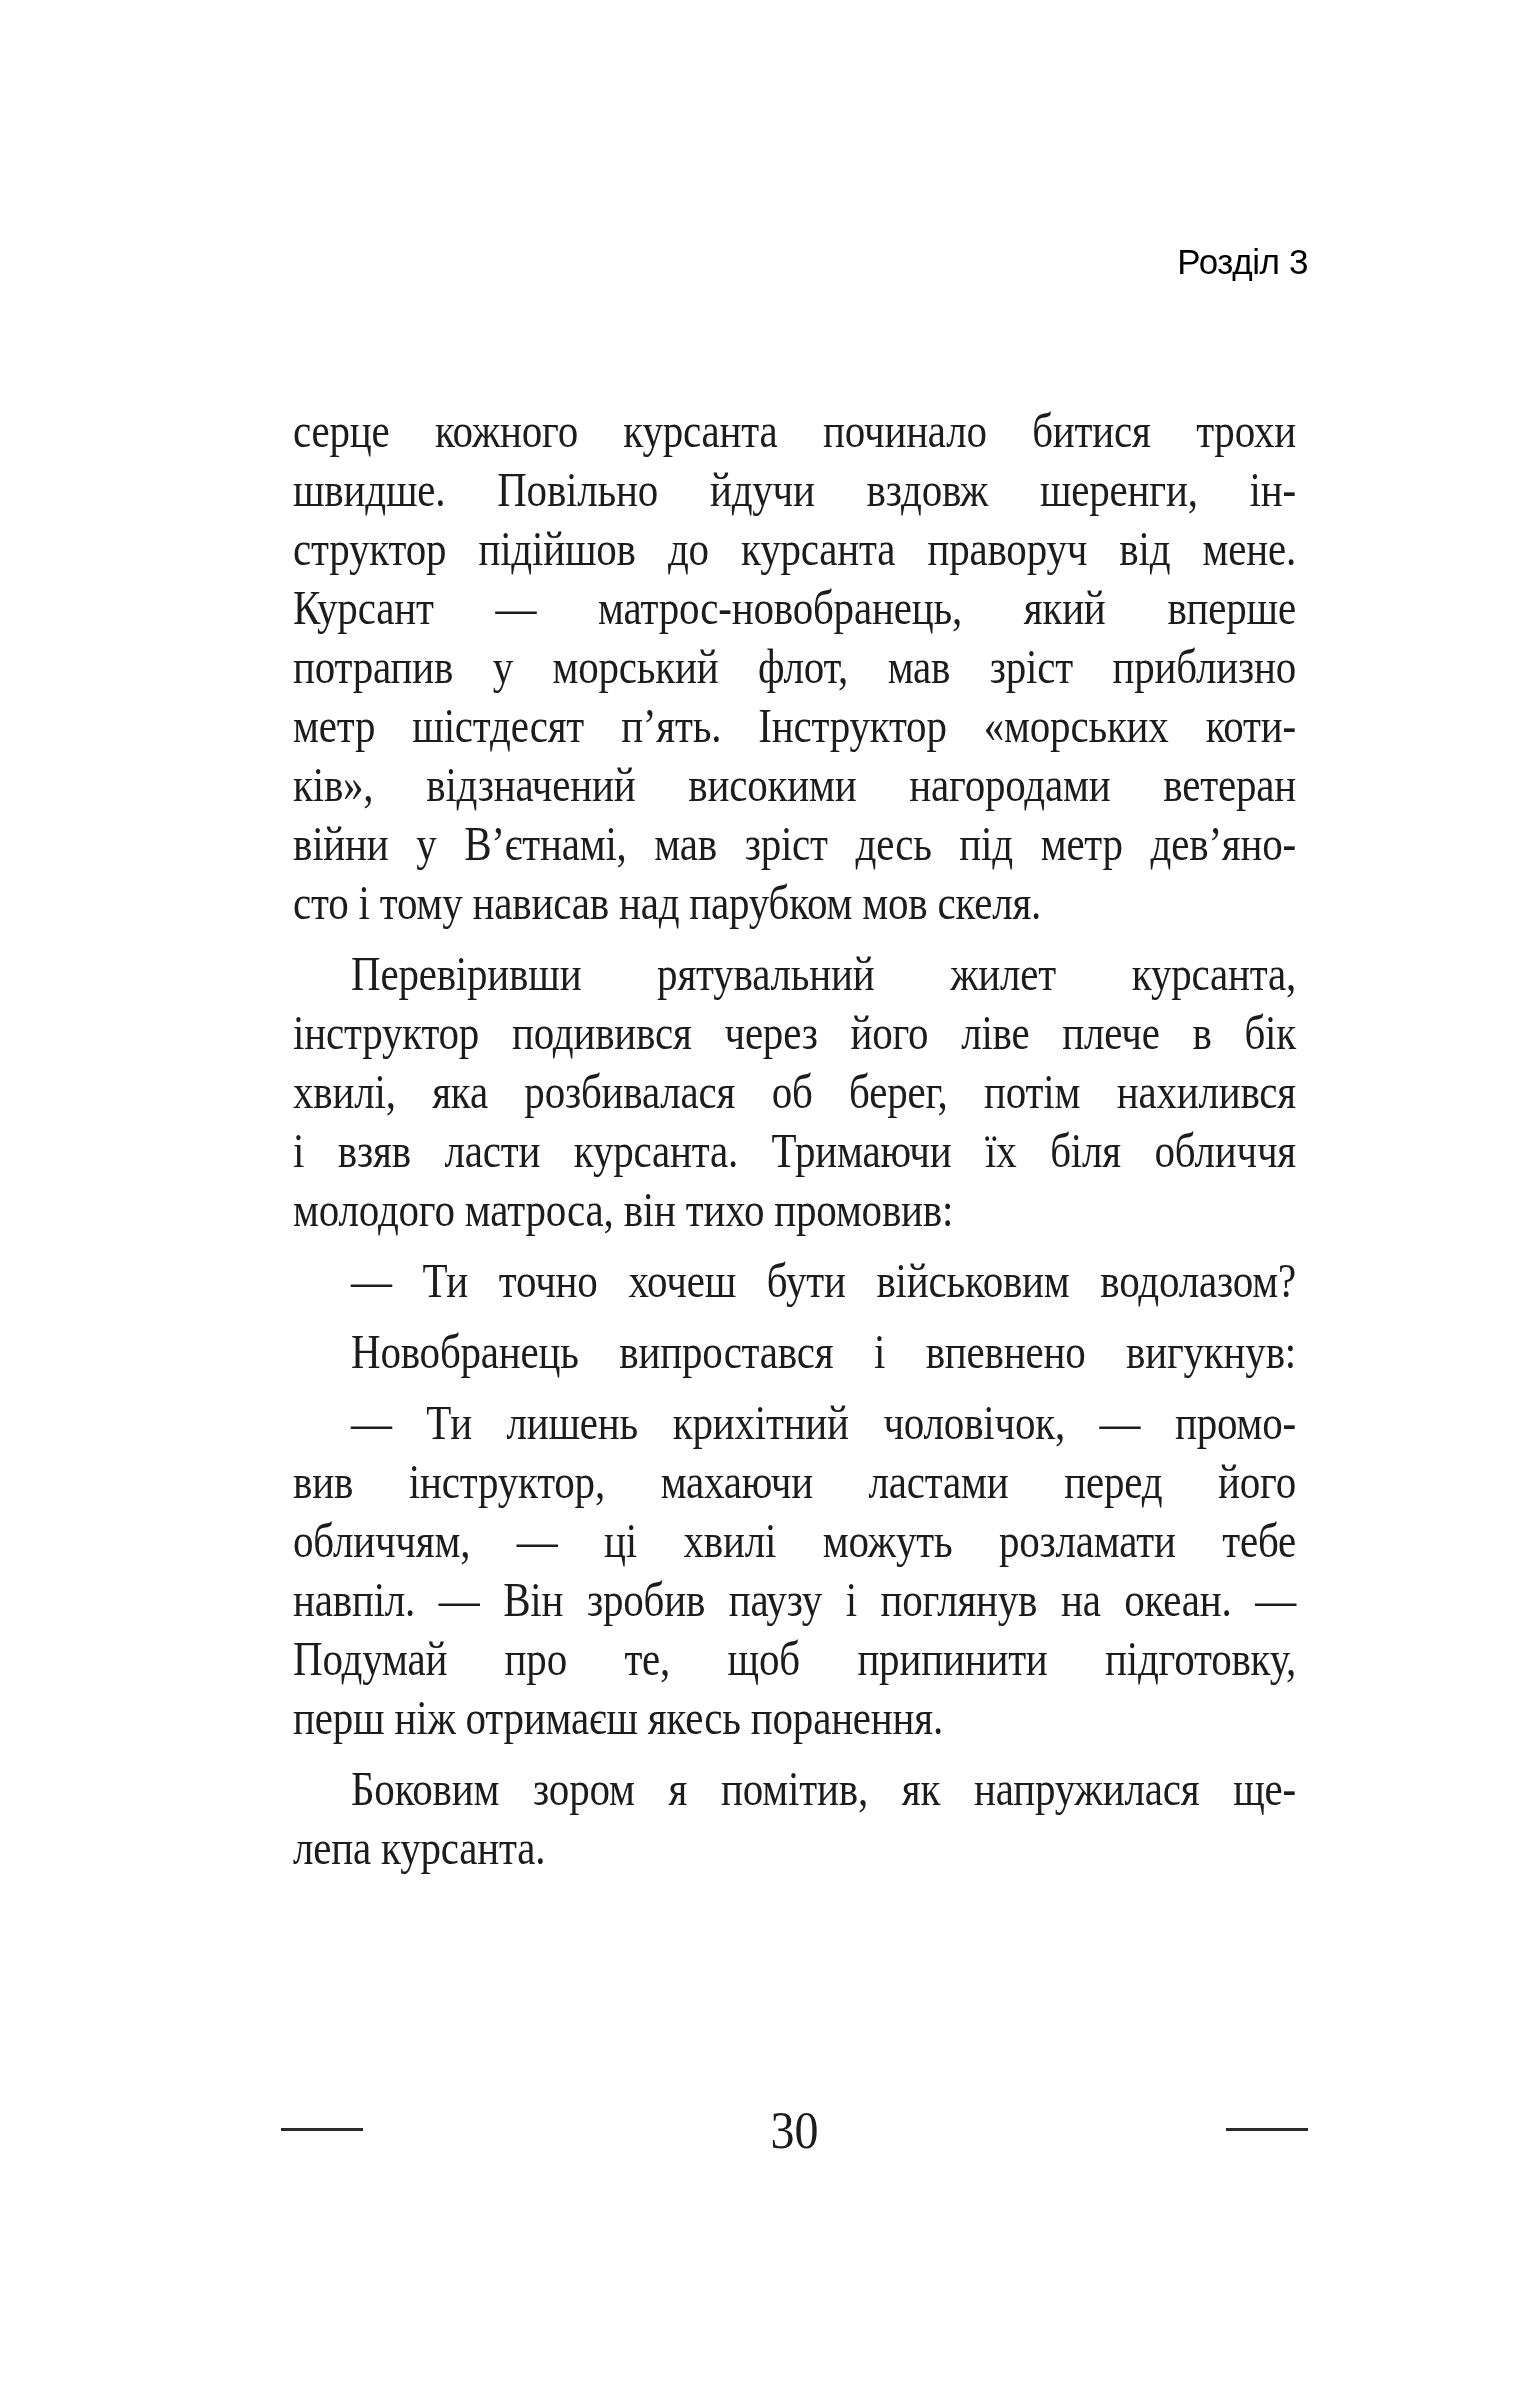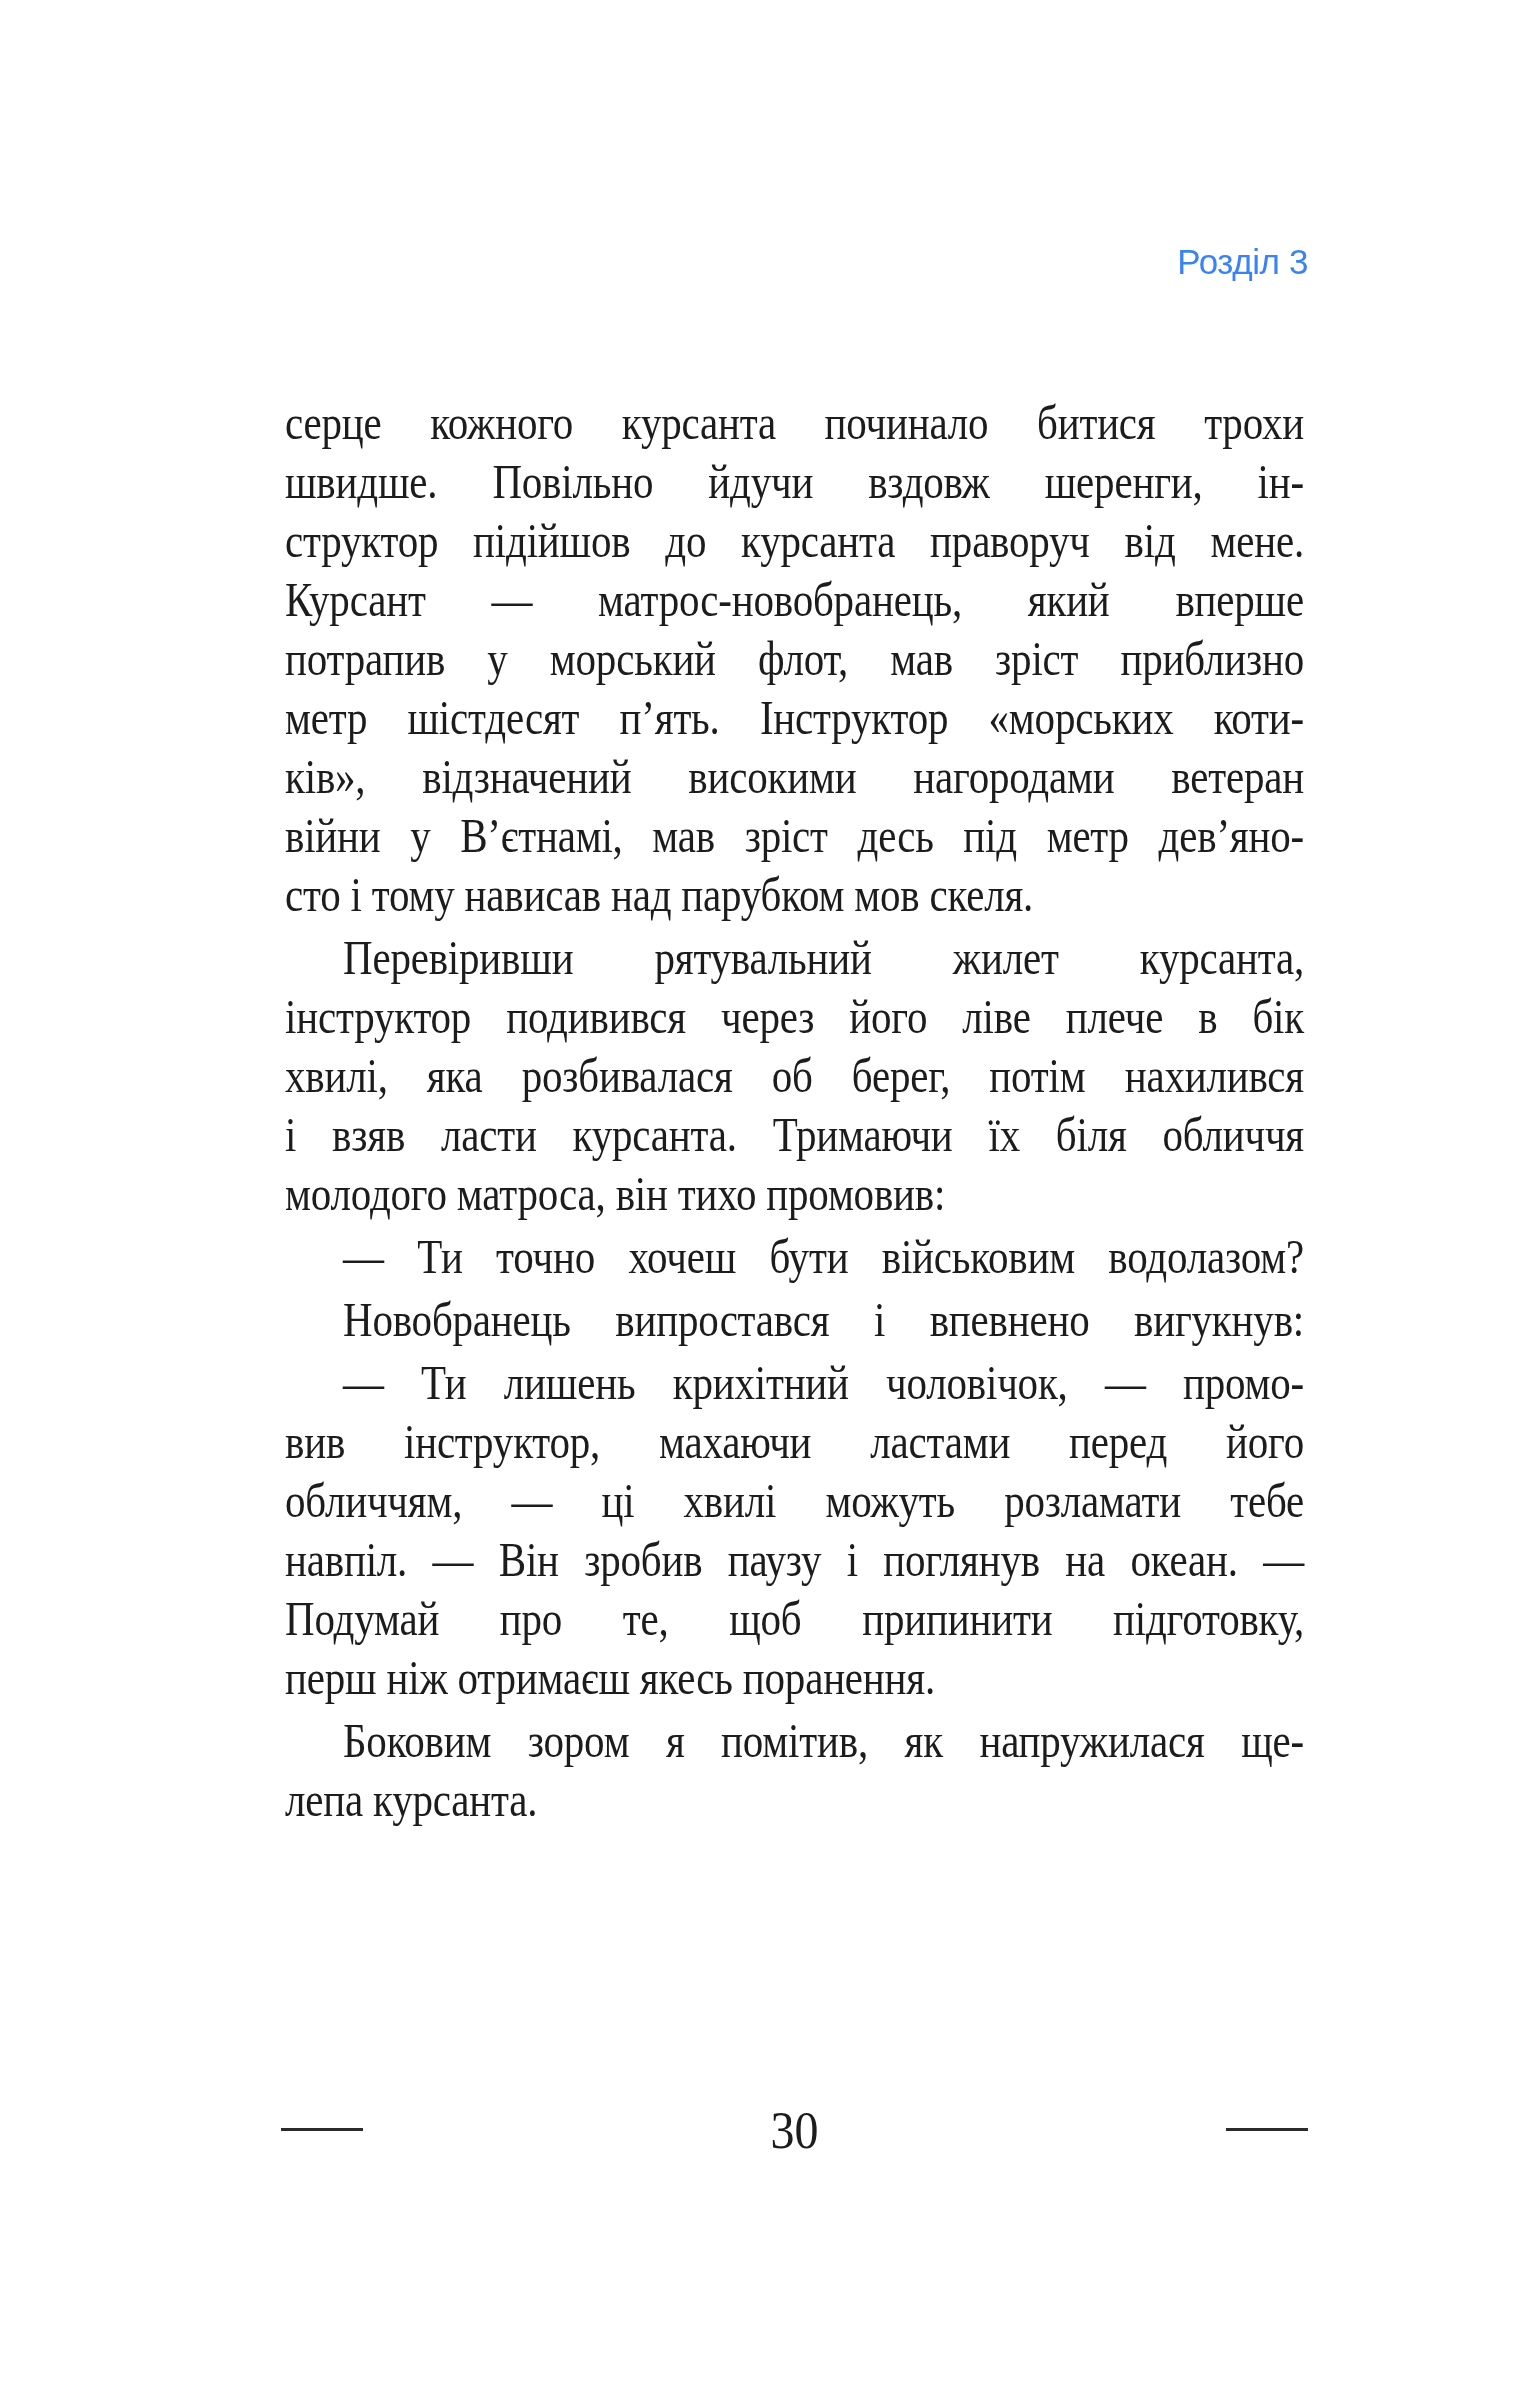--- a/index.html
+++ b/index.html
@@ -18,30 +18,30 @@
   .chapter-header {
     position: absolute;
     top: 242px;
     left: 281px;
     width: 1027px;
     text-align: right;
     font-family: "Liberation Sans", "DejaVu Sans", sans-serif;
     font-size: 35px;
     font-weight: 500;
     letter-spacing: -0.4px;
-    color: #3b82f6;
+    color: #000000;
   }
   .text-block {
     position: absolute;
     left: 281px;
     top: 390px;
     width: 1027px;
   }
   .para {
-    margin: 4px;
+    margin: 12px;
     padding: 0;
   }
   .line {
     height: 59px;
     line-height: 59px;
     font-size: 41px;
     text-align: justify;
     text-align-last: justify;
     transform: scaleY(1.16);
     transform-origin: 50% 50%;

